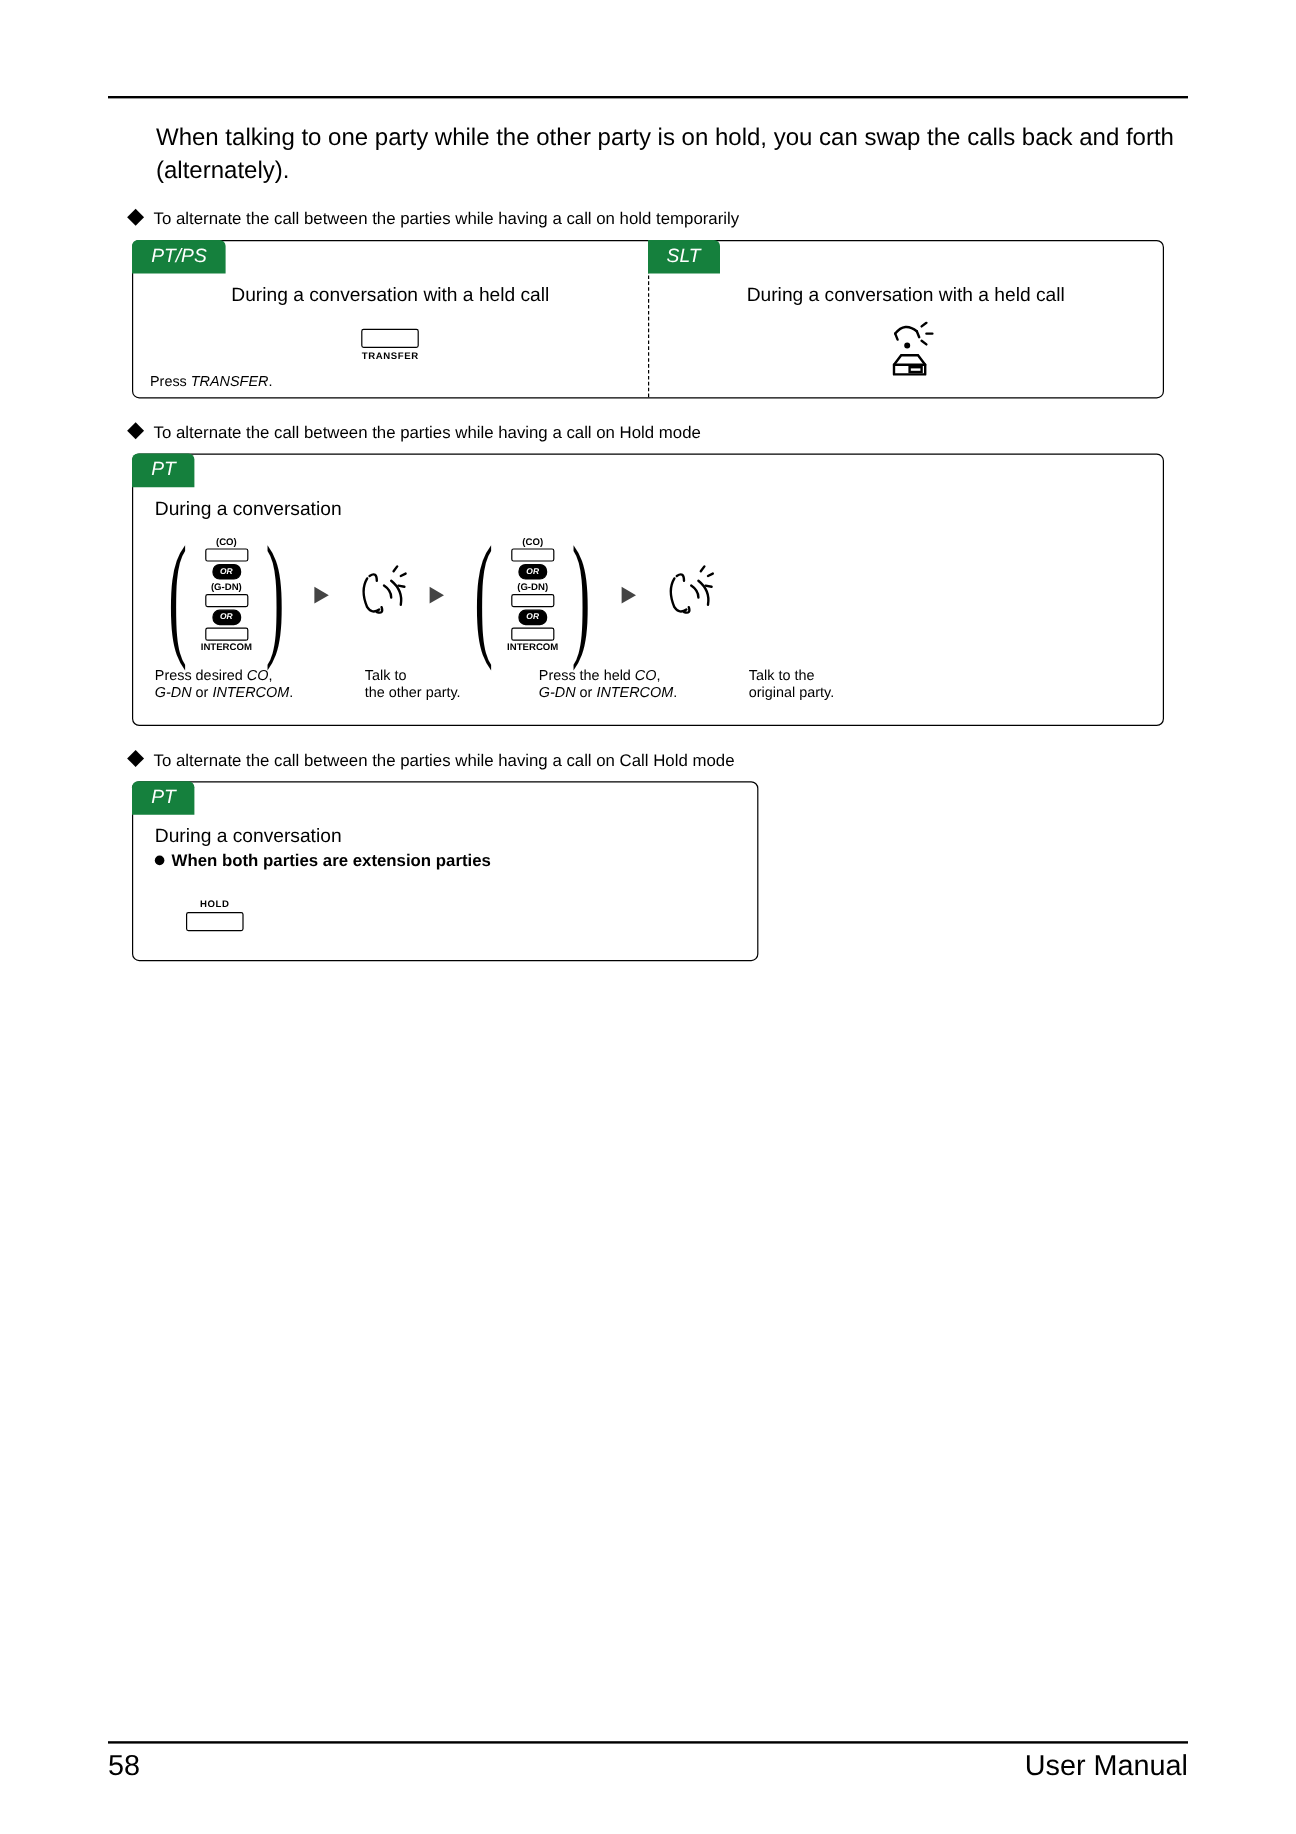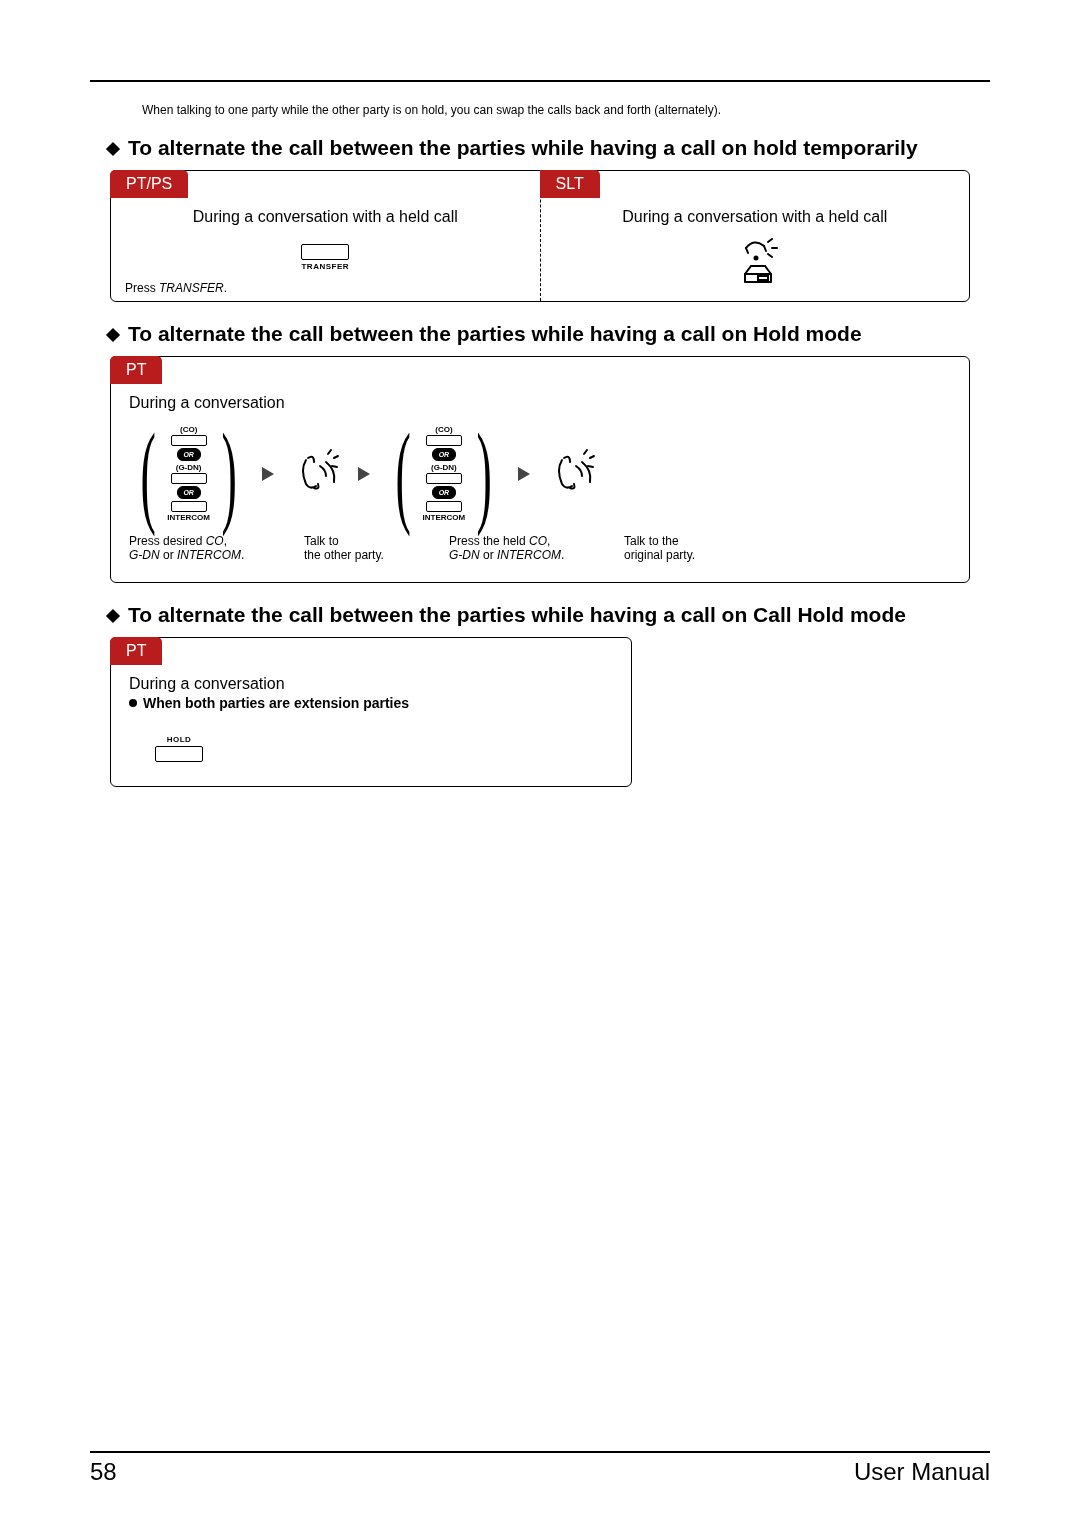--- a/index.html
+++ b/index.html
@@ -24,27 +24,27 @@
     border: 0;
     border-top: 2px solid #000;
     margin: 0 0 20px 0;
   }
   h1.section {
     font-size: 27px;
     font-weight: bold;
     margin: 0 0 20px 0;
   }
   .intro {
-    font-size: 12px;
-    margin: 0 0 16px 52px;
+    font-size: 20px;
+    margin: 0 0 16px 40px;
     line-height: 1.35;
   }
   .diamond-head {
-    font-size: 21px;
-    font-weight: bold;
+    font-size: 14px;
+    font-weight: normal;
     margin: 18px 0 10px 18px;
   }
   .diamond {
     display: inline-block;
     width: 10px;
     height: 10px;
     background:#000;
     transform: rotate(45deg);
     margin-right: 10px;
     vertical-align: 1px;
@@ -56,22 +56,23 @@
     border-radius: 6px;
     margin: 0 20px 20px 20px;
     position: relative;
     padding: 0;
   }
   .proc-inner {
     padding: 10px 18px 14px 18px;
   }
   .tab {
     display: inline-block;
-    background:#b91c1c;
+    background:#15803d;
     color:#fff;
+    font-style: italic;
     padding: 5px 16px;
     border-radius: 5px 5px 0 0;
     font-size: 16px;
     margin-top: -1px;
     margin-left: -1px;
   }
 
   
   .box1-row {
     display:flex;

